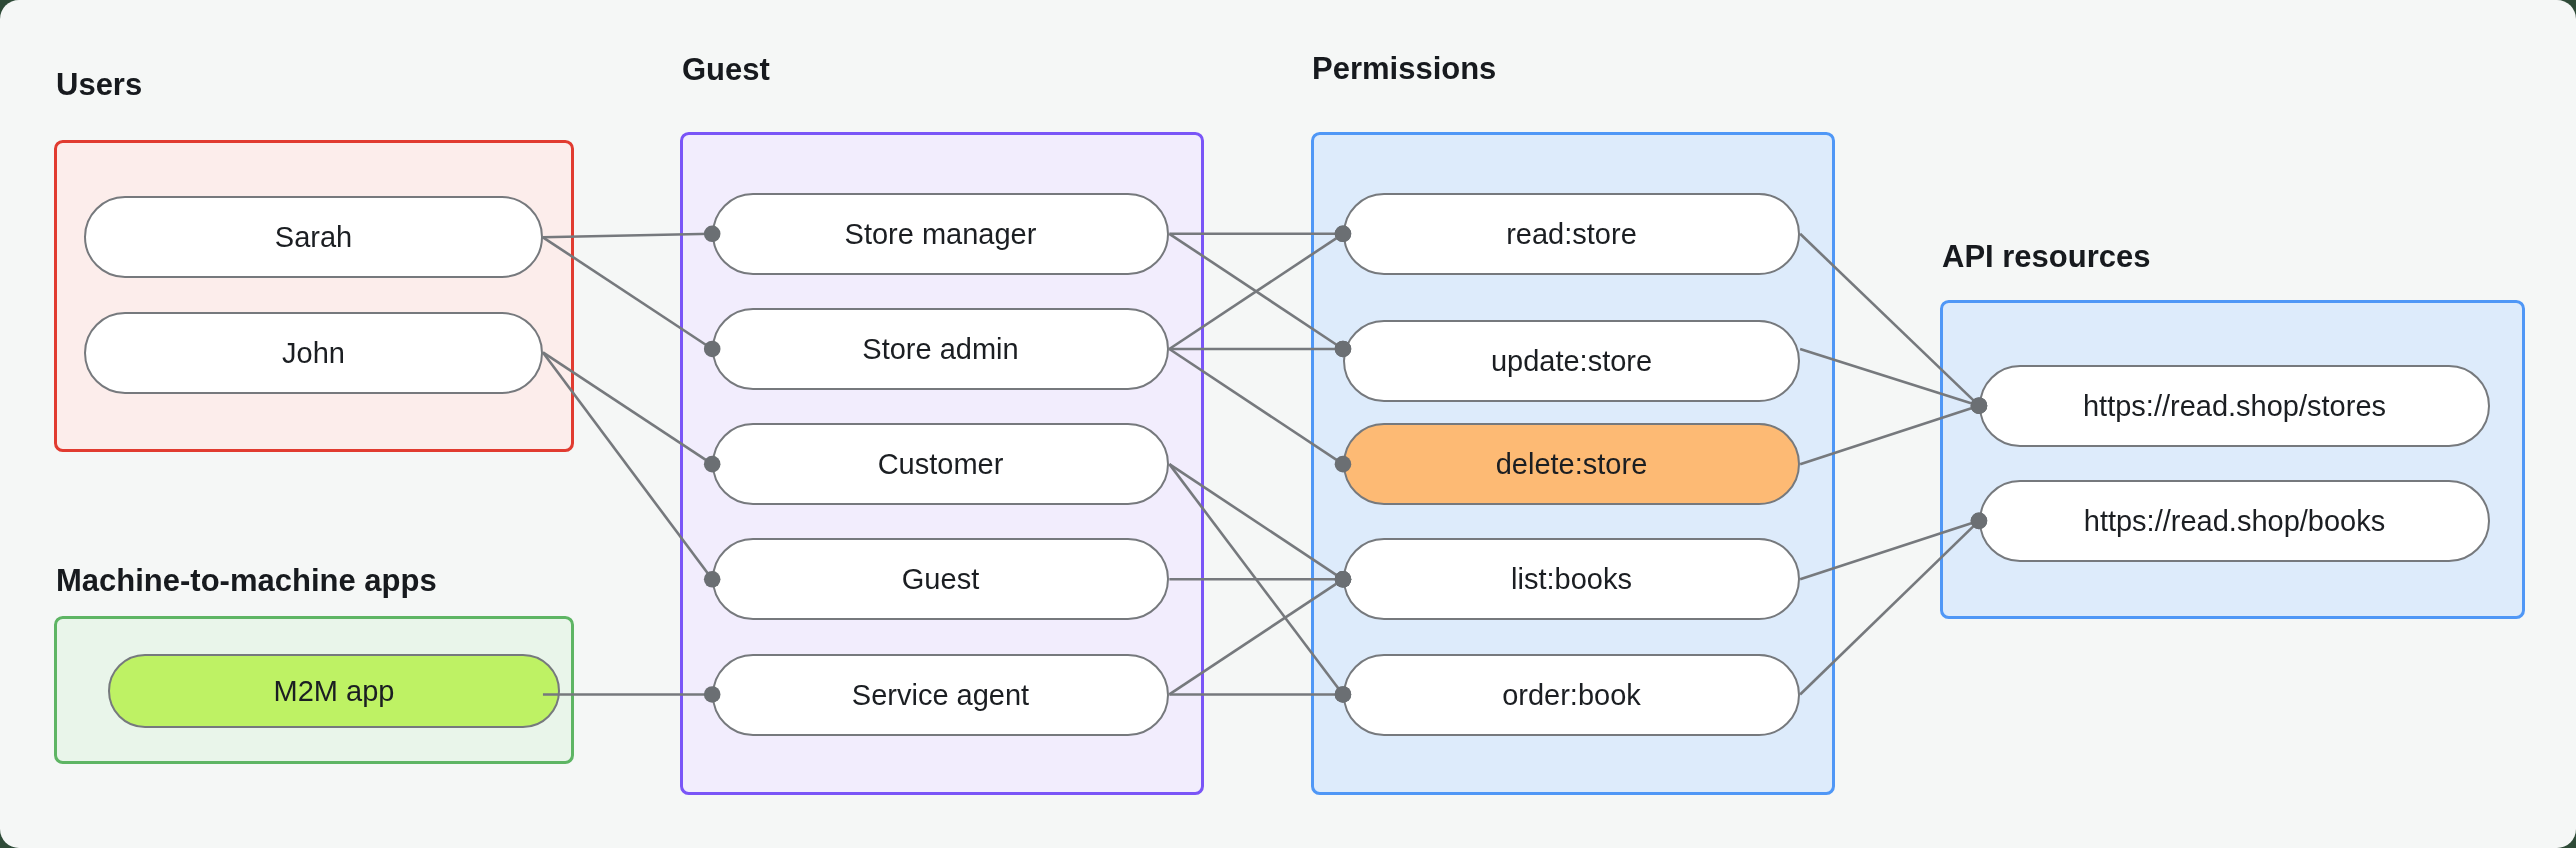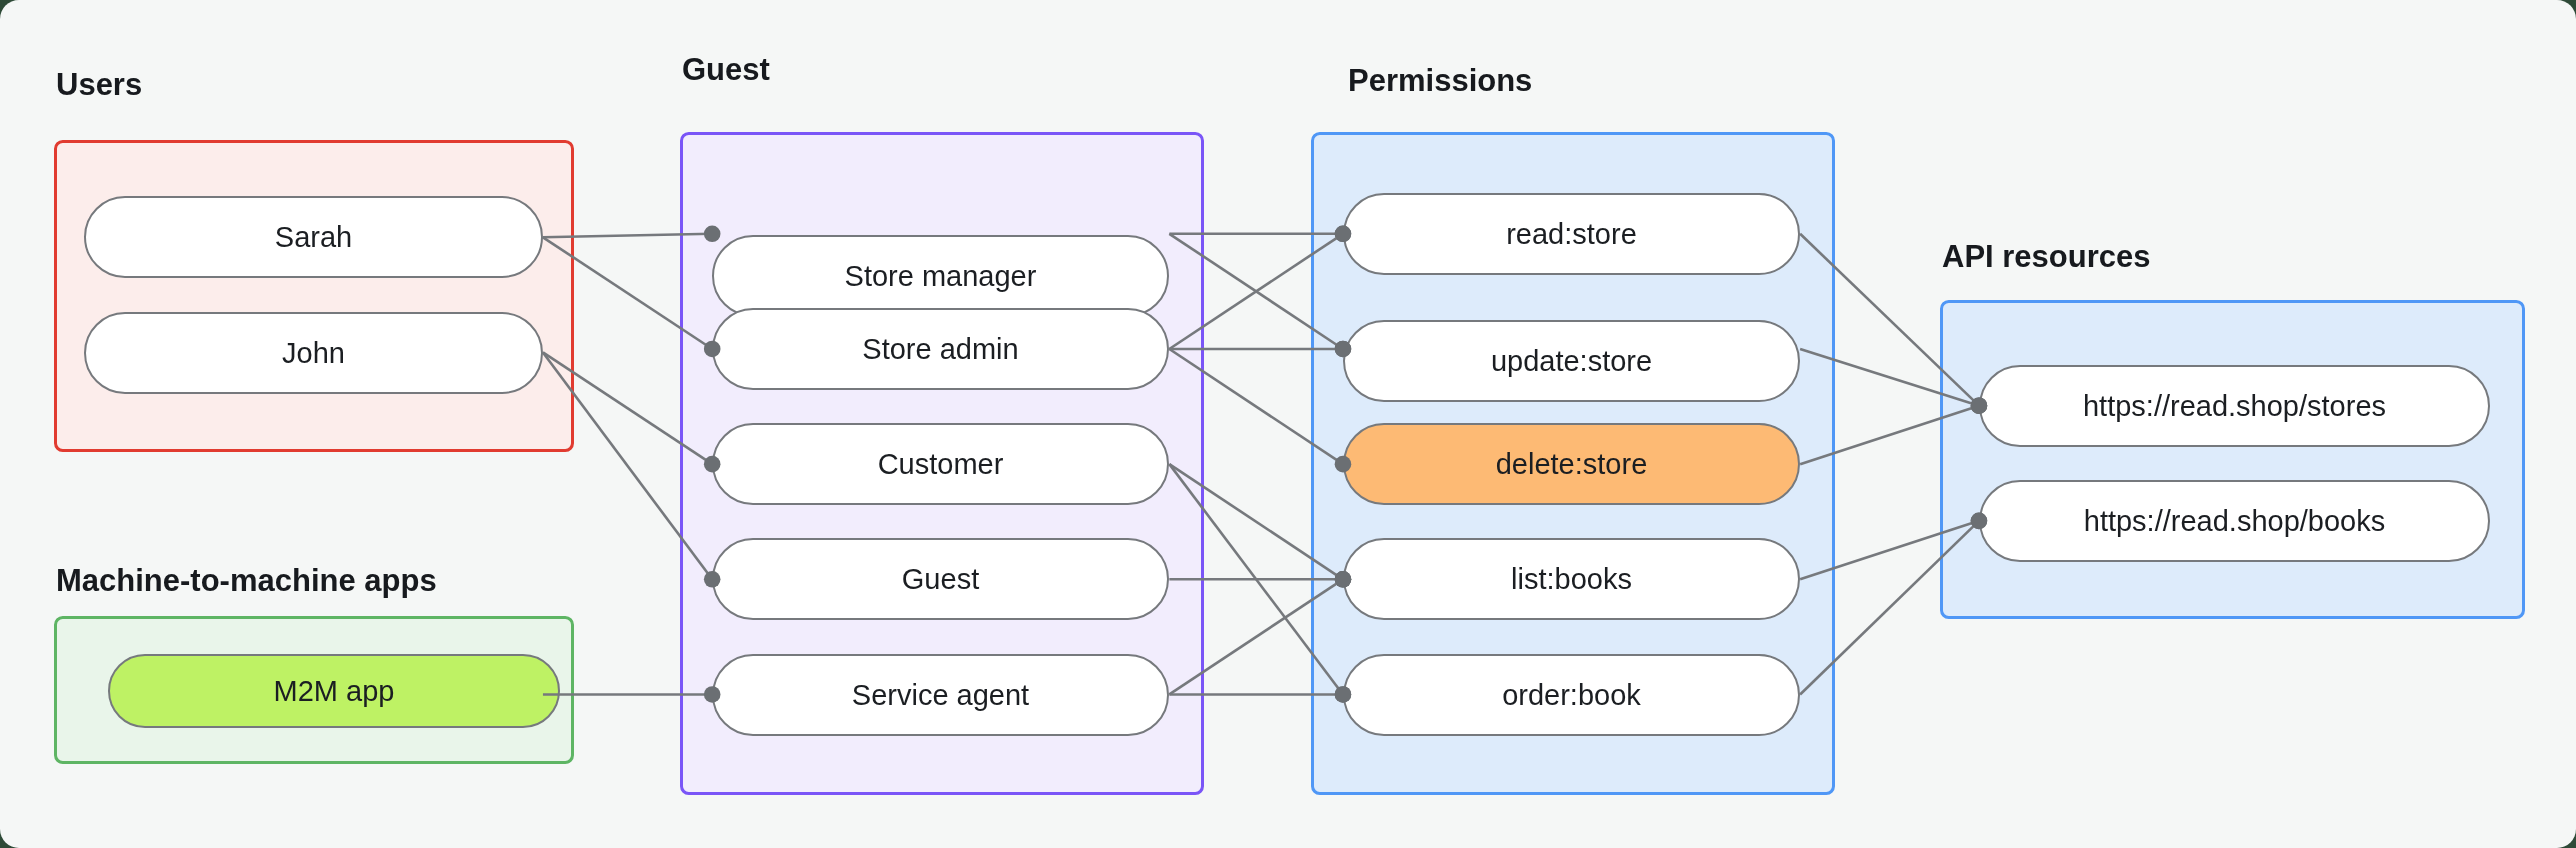--- a/index.html
+++ b/index.html
@@ -103,27 +103,27 @@
     </svg>
 <div class="group-box" style="left: 54px; top: 140px; width: 520px; height: 312px; border-color: rgb(225, 59, 48); background: rgb(252, 237, 235);"></div>
     <div class="group-label" style="left: 56px; top: 66px;">Users</div>
     <div class="node-pill" style="left: 84px; top: 196px; width: 459px; height: 82px; border-color: rgb(118, 121, 125); background: rgb(255, 255, 255);">Sarah</div>
     <div class="node-pill" style="left: 84px; top: 312px; width: 459px; height: 82px; border-color: rgb(118, 121, 125); background: rgb(255, 255, 255);">John</div>
     <div class="group-box" style="left: 54px; top: 616px; width: 520px; height: 148px; border-color: rgb(94, 181, 100); background: rgb(233, 245, 234);"></div>
     <div class="group-label" style="left: 56px; top: 562px;">Machine-to-machine apps</div>
     <div class="node-pill" style="left: 108px; top: 654px; width: 452px; height: 74px; border-color: rgb(118, 121, 125); background: #bef264;">M2M app</div>
     <div class="group-box" style="left: 680px; top: 132px; width: 524px; height: 663px; border-color: rgb(122, 85, 247); background: rgb(242, 237, 253);"></div>
     <div class="group-label" style="left: 682px; top: 51px;">Guest</div>
-    <div class="node-pill" style="left: 712px; top: 193px; width: 457px; height: 82px; border-color: rgb(118, 121, 125); background: rgb(255, 255, 255); margin-top: 42px;">Store manager</div>
+    <div class="node-pill" style="left: 712px; top: 193px; width: 457px; height: 82px; border-color: rgb(118, 121, 125); background: rgb(255, 255, 255);">Store manager</div>
     <div class="node-pill" style="left: 712px; top: 308px; width: 457px; height: 82px; border-color: rgb(118, 121, 125); background: rgb(255, 255, 255);">Store admin</div>
     <div class="node-pill" style="left: 712px; top: 423px; width: 457px; height: 82px; border-color: rgb(118, 121, 125); background: rgb(255, 255, 255);">Customer</div>
     <div class="node-pill" style="left: 712px; top: 538px; width: 457px; height: 82px; border-color: rgb(118, 121, 125); background: rgb(255, 255, 255);">Guest</div>
     <div class="node-pill" style="left: 712px; top: 654px; width: 457px; height: 82px; border-color: rgb(118, 121, 125); background: rgb(255, 255, 255);">Service agent</div>
     <div class="group-box" style="left: 1311px; top: 132px; width: 524px; height: 663px; border-color: rgb(79, 151, 246); background: rgb(221, 235, 251);"></div>
-    <div class="group-label" style="left: 1312px; top: 62px; margin-left: 36px;">Permissions</div>
+    <div class="group-label" style="left: 1312px; top: 50px;">Permissions</div>
     <div class="node-pill" style="left: 1343px; top: 193px; width: 457px; height: 82px; border-color: rgb(118, 121, 125); background: rgb(255, 255, 255);">read:store</div>
     <div class="node-pill" style="left: 1343px; top: 320px; width: 457px; height: 82px; border-color: rgb(118, 121, 125); background: rgb(255, 255, 255);">update:store</div>
     <div class="node-pill" style="left: 1343px; top: 423px; width: 457px; height: 82px; border-color: rgb(118, 121, 125); background: #fdba74;">delete:store</div>
     <div class="node-pill" style="left: 1343px; top: 538px; width: 457px; height: 82px; border-color: rgb(118, 121, 125); background: rgb(255, 255, 255);">list:books</div>
     <div class="node-pill" style="left: 1343px; top: 654px; width: 457px; height: 82px; border-color: rgb(118, 121, 125); background: rgb(255, 255, 255);">order:book</div>
     <div class="group-box" style="left: 1940px; top: 300px; width: 585px; height: 319px; border-color: rgb(79, 151, 246); background: rgb(221, 235, 251);"></div>
     <div class="group-label" style="left: 1942px; top: 238px;">API resources</div>
     <div class="node-pill" style="left: 1979px; top: 480px; width: 511px; height: 82px; border-color: rgb(118, 121, 125); background: rgb(255, 255, 255);">https://read.shop/books</div>
     <div class="node-pill" style="left: 1979px; top: 365px; width: 511px; height: 82px; border-color: rgb(118, 121, 125); background: rgb(255, 255, 255);">https://read.shop/stores</div>
   </div>

